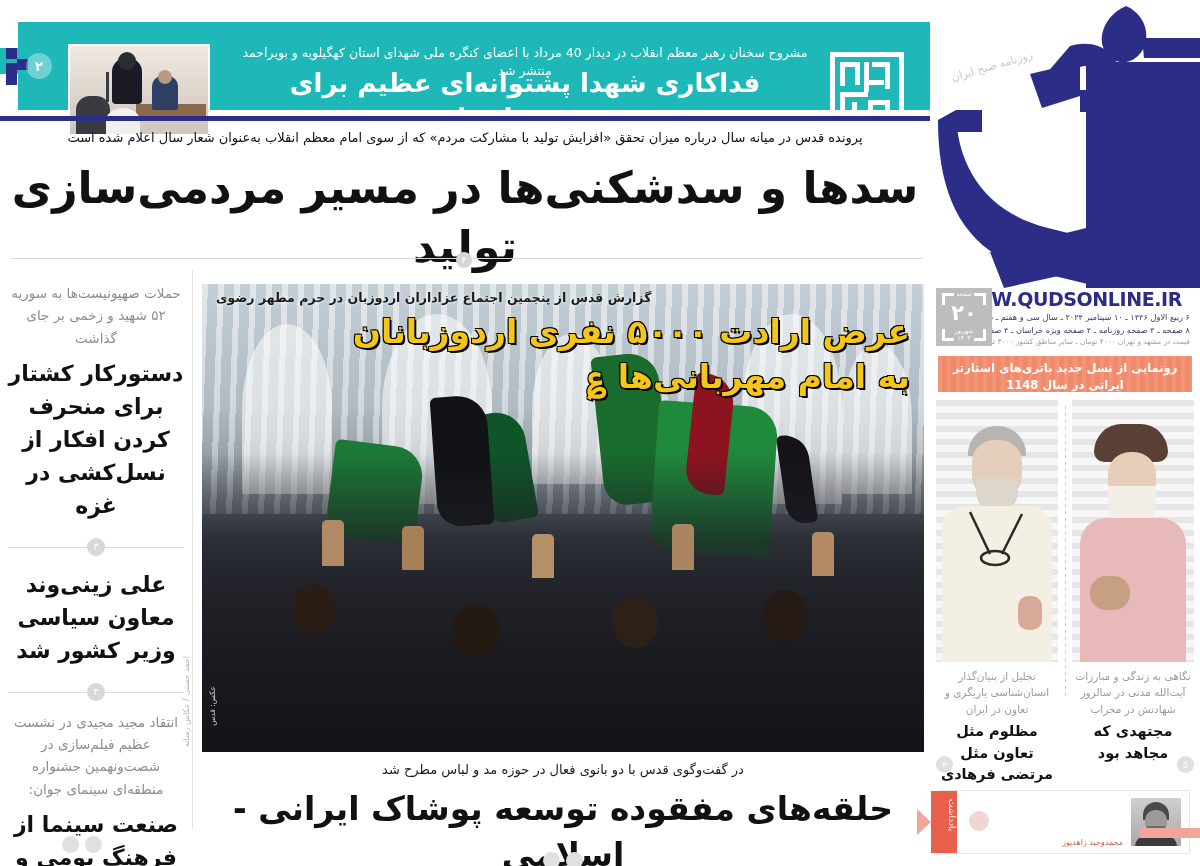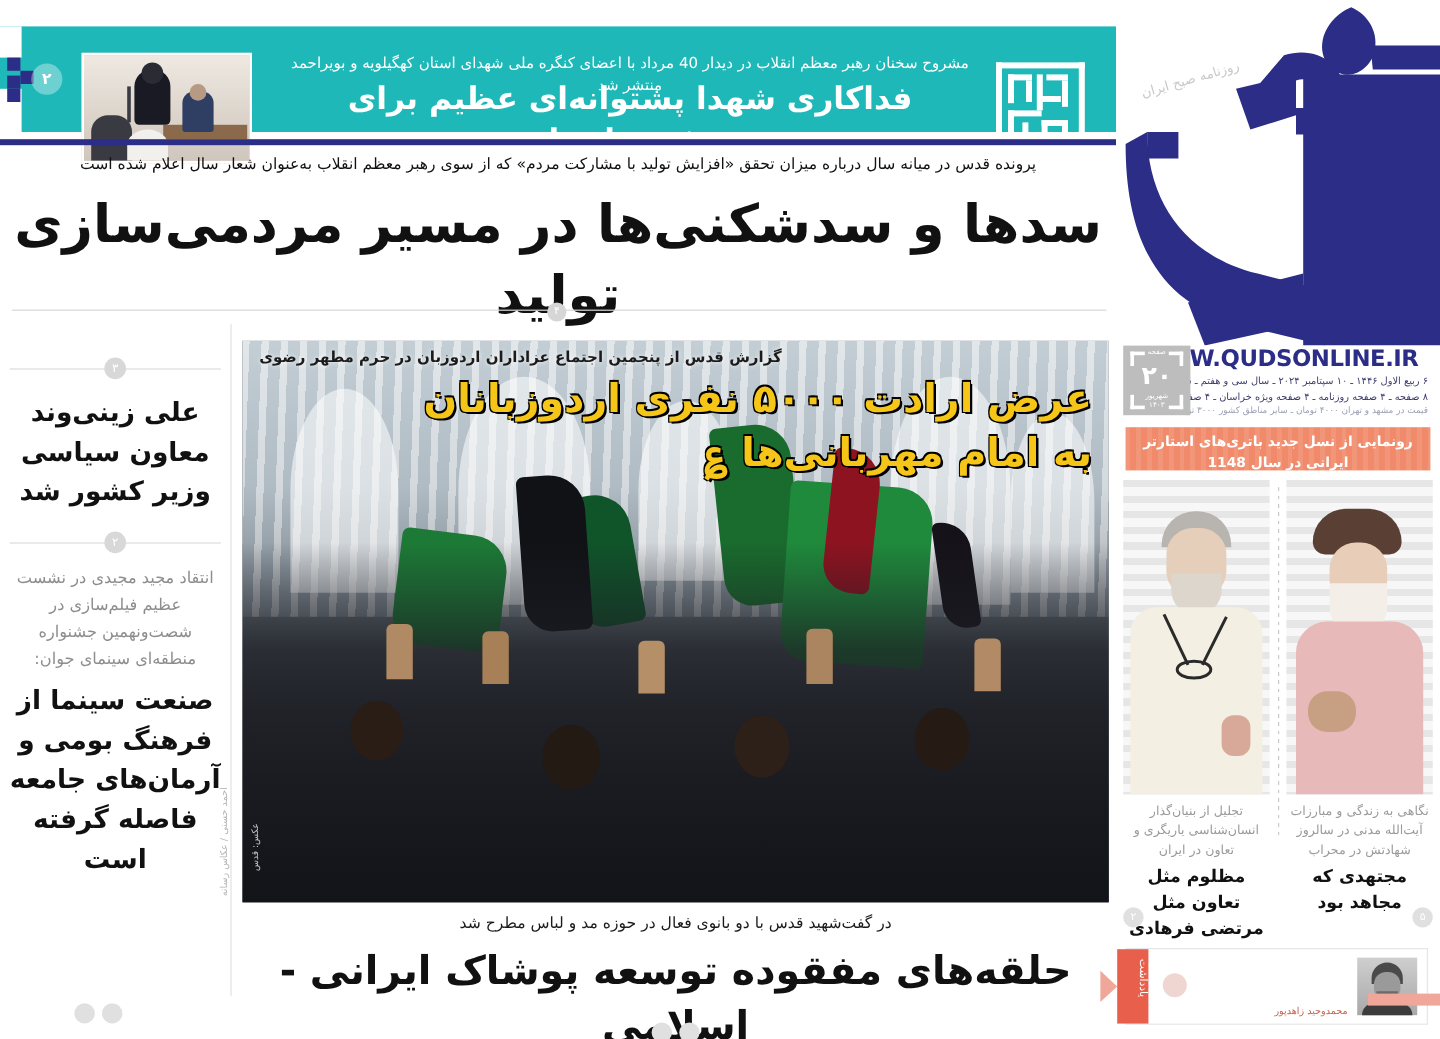--- a/index.html
+++ b/index.html
@@ -248,29 +248,33 @@
 
   <div class="salmonbox">
     <div class="stripes"></div>
     <div class="txt">
       <span>رونمایی از نسل جدید باتری‌های استارتر</span><br>
       <span>ایرانی در سال 1148</span>
     </div>
   </div>
 
   <div class="mainhead">
-    <div class="mh-kicker">پرونده قدس در میانه سال درباره میزان تحقق «افزایش تولید با مشارکت مردم» که از سوی رهبر معظم انقلاب به‌عنوان شعار سال اعلام شده است</div>
+    <div class="mh-kicker">پرونده قدس در میانه سال درباره میزان تحقق «افزایش تولید با مشارکت مردم» که از سوی امام معظم انقلاب به‌عنوان شعار سال اعلام شده است</div>
     <div class="mh-title">سدها و سدشکنی‌ها در مسیر مردمی‌سازی تولید</div>
   </div>
   <div class="hr-dot"></div>
   <div class="dotbadge">۴</div>
 
   <div class="leftrule"></div>
   <div class="leftcol">
 
+    <div>
+      <div class="lc-kicker">حملات صهیونیست‌ها به سوریه ۵۲ شهید و زخمی بر جای گذاشت</div>
+      <div class="lc-title">دستورکار کشتار برای منحرف کردن افکار از نسل‌کشی در غزه</div>
+    </div>
     <div class="lc-sep">
       <div class="line"></div>
       <div class="b">۳</div>
     </div>
 
     <div>
       <div class="lc-title">علی زینی‌وند معاون سیاسی وزیر کشور شد</div>
     </div>
     <div class="lc-sep">
       <div class="line"></div>
@@ -320,21 +324,21 @@
     <div class="ph-kicker">گزارش قدس از پنجمین اجتماع عزاداران اردوزبان در حرم مطهر رضوی</div>
     <div class="ph-title">
       <span>عرض ارادت ۵۰۰۰ نفری اردوزبانان</span><br>
       <span>به امام مهربانی‌ها</span>
       <span>؏</span>
     </div>
     <div class="photocred">عکس: قدس</div>
   </div>
 
   <div class="botcenter">
-    <div class="bc-kicker">در گفت‌شهید قدس با دو بانوی فعال در حوزه مد و لباس مطرح شد</div>
+    <div class="bc-kicker">در گفت‌وگوی قدس با دو بانوی فعال در حوزه مد و لباس مطرح شد</div>
     <div class="bc-title">حلقه‌های مفقوده توسعه پوشاک ایرانی - اسلامی</div>
     <div class="badgerow">
       <div class="gbadge"></div>
       <div class="gbadge"></div>
     </div>
   </div>
 
   <div class="rcol">
     <div class="divider"></div>
 

